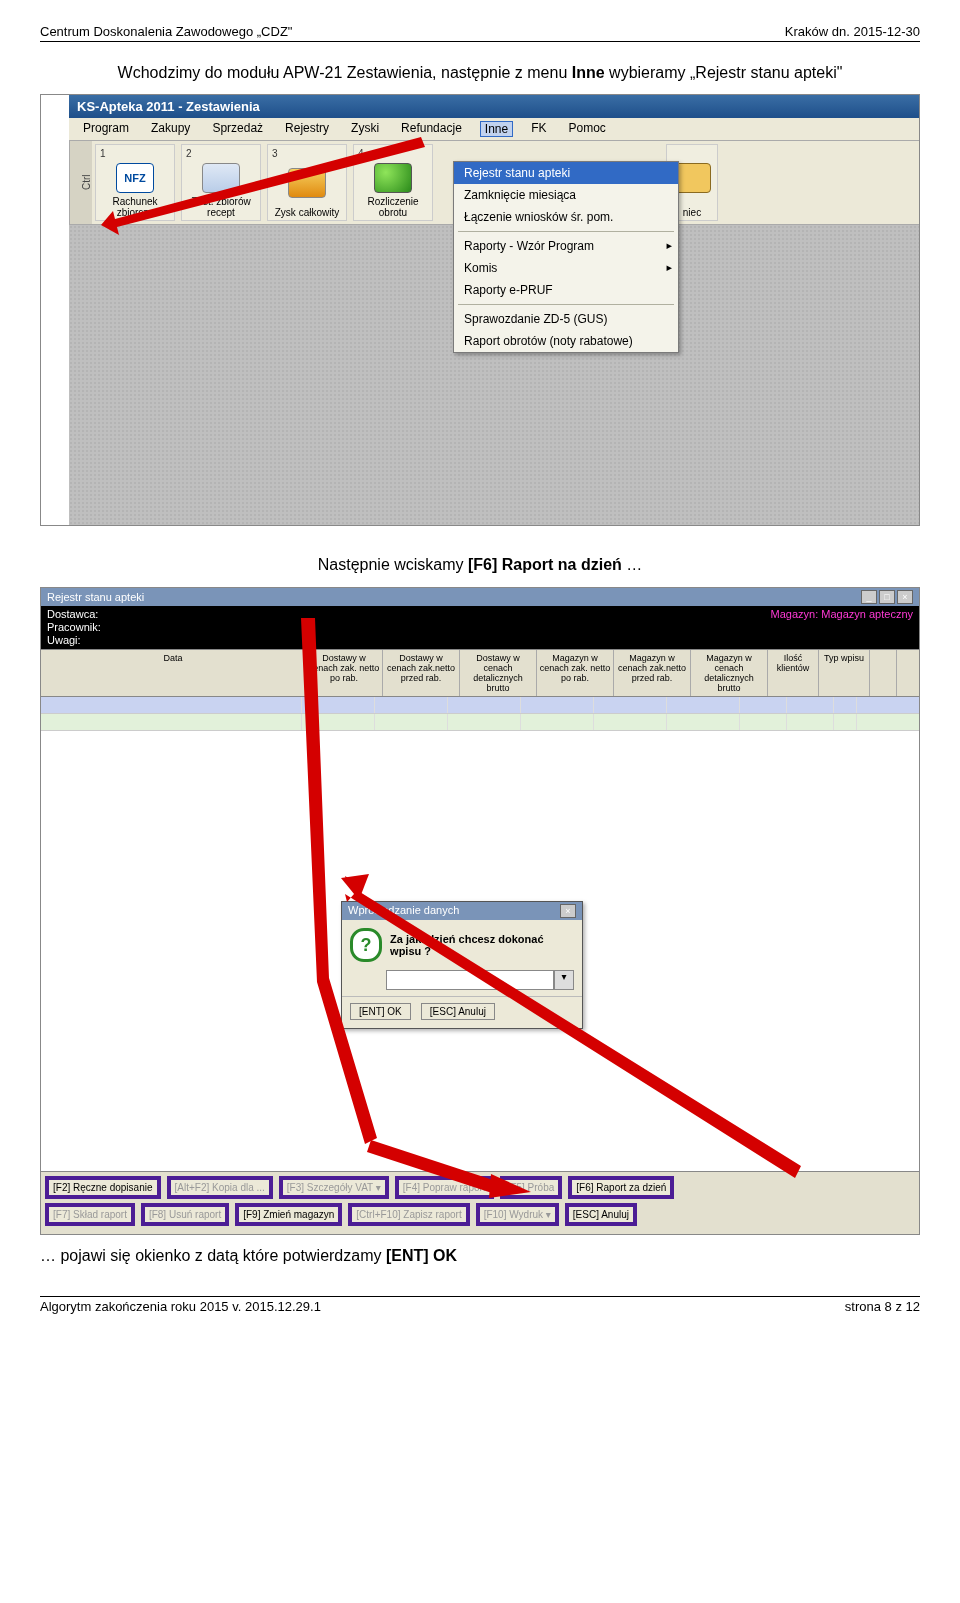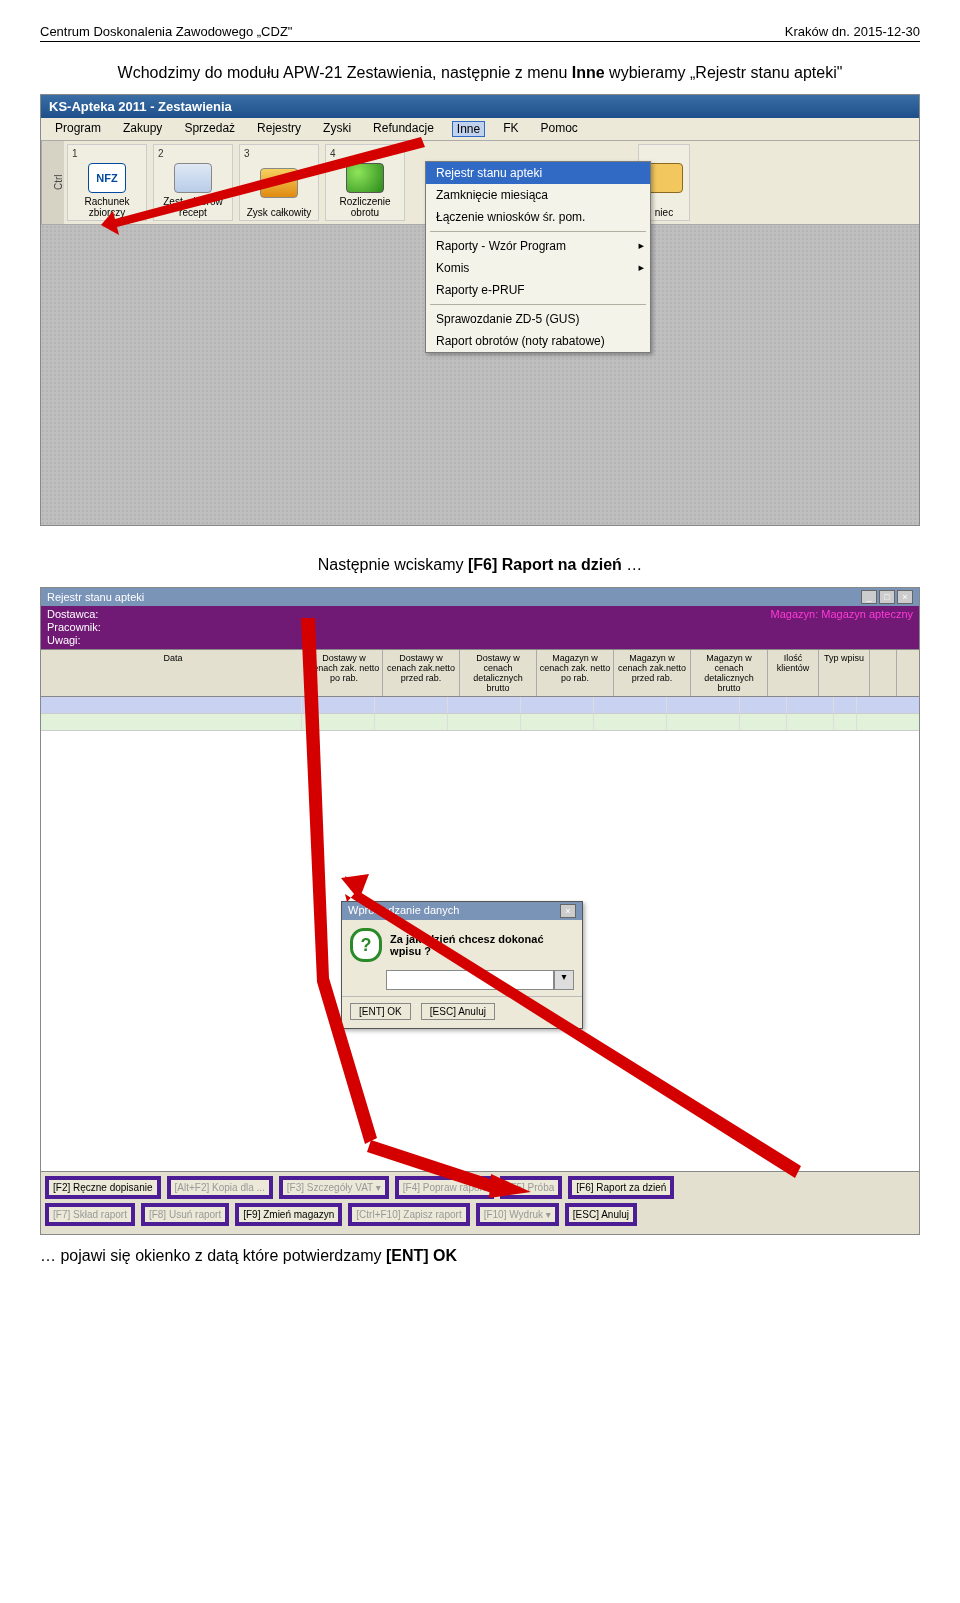--- a/index.html
+++ b/index.html
@@ -35,20 +35,21 @@
   }
   p.bodytext b { font-weight: bold; }
 
   
   .shot {
     position: relative;
     border: 1px solid #888;
     margin: 8px 0 28px 0;
     font-family: Tahoma, Arial, sans-serif;
     font-size: 12px;
+    padding-left: 28px;
   }
   .titlebar {
     background: linear-gradient(#3a6ea5,#1e4f8a);
     color: #fff;
     padding: 4px 8px;
     font-weight: bold;
     font-size: 13px;
   }
   .menubar {
     background: #ece9d8;
@@ -142,21 +143,21 @@
     margin: 8px 0 10px 0;
     font-family: Tahoma, Arial, sans-serif;
     font-size: 11px;
   }
   .s2-title{
     background:#7a94b8; color:#fff; font-size:11px; padding:2px 6px;
     display:flex; justify-content:space-between; align-items:center;
   }
   .s2-winbtns span{display:inline-block;width:14px;height:12px;background:#ccc;border:1px solid #666;margin-left:2px;font-size:9px;text-align:center;line-height:12px;}
   .s2-info{
-    background:#701a75; color:#fff; font-size:11px; padding:2px 6px;
+    background:#000000; color:#fff; font-size:11px; padding:2px 6px;
     display:flex; justify-content:space-between;
   }
   .s2-info .left div{line-height:1.2;}
   .s2-info .mag span{color:#ff3ad6;}
   .s2-headrow{
     background:#e3e0cf; border-top:1px solid #888;border-bottom:1px solid #888;
     display:flex; font-size:9px; text-align:center;
   }
   .s2-headrow div{border-right:1px solid #aaa;padding:3px 2px;}
   .hc-data{width:260px;}
@@ -392,14 +393,18 @@
 
       <polygon points="120,268 104,258 106,266 560,548 554,560 104,276 106,284" fill="#d40000"></polygon>
       <polygon points="100,260 128,256 118,282" fill="#d40000"></polygon>
     </svg>
   </div>
 
   <p class="bodytext" style="text-align:left;">
     <span>… pojawi się okienko z datą które potwierdzamy </span><b>[ENT] OK</b>
   </p>
 
+  <div class="doc-footer">
+    <span>Algorytm zakończenia roku 2015   v. 2015.12.29.1</span>
+    <span>strona 8 z 12</span>
+  </div>
 
 </div>
 
 </body></html>

